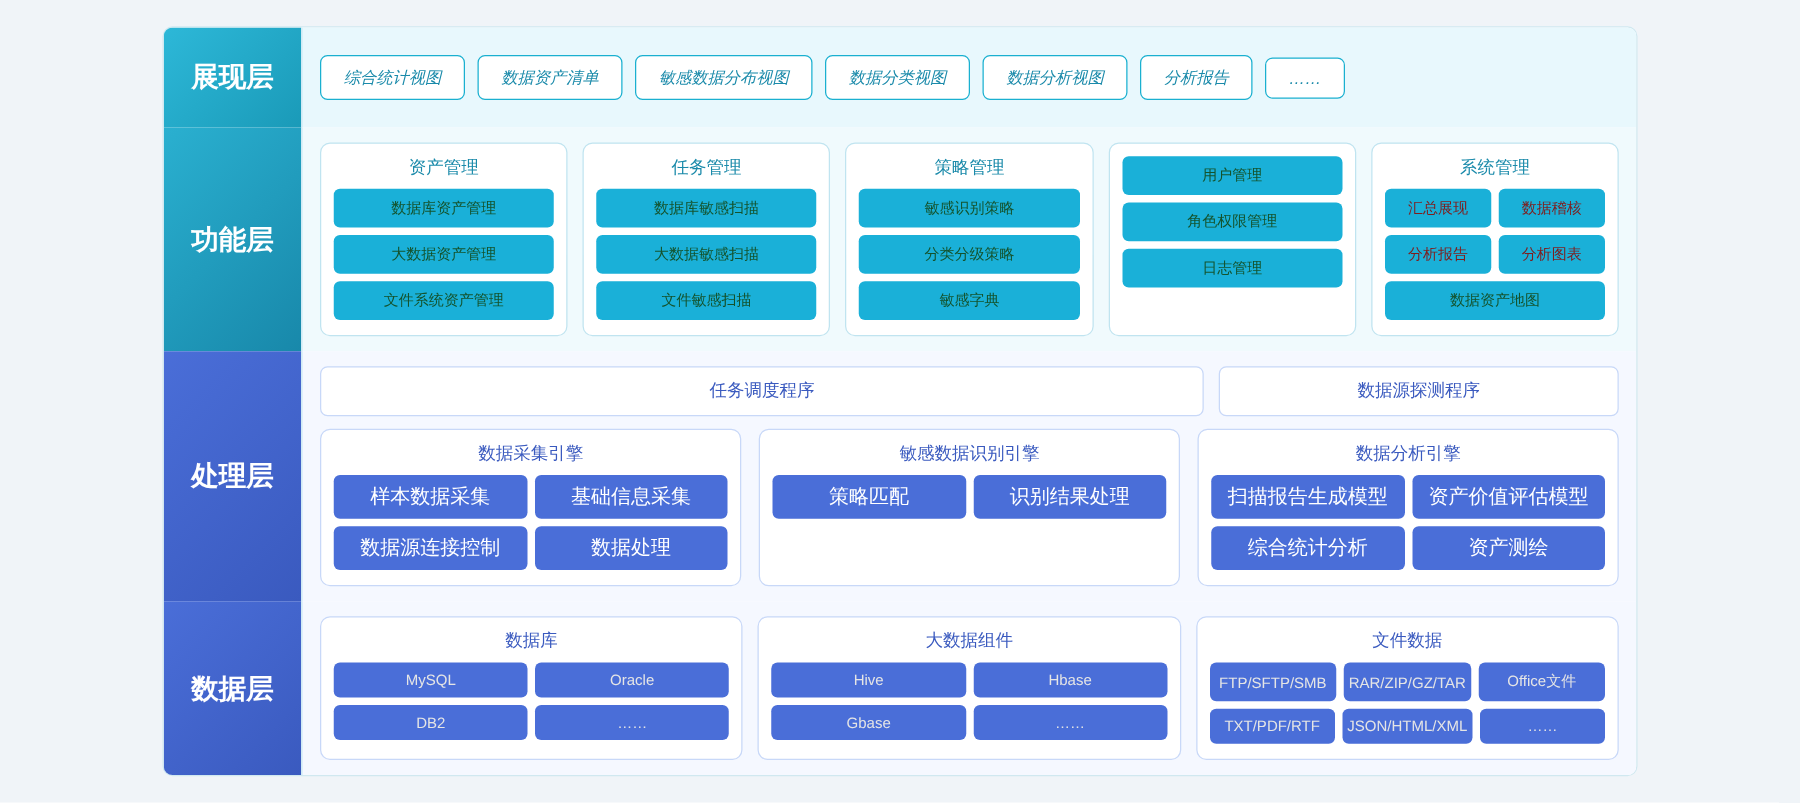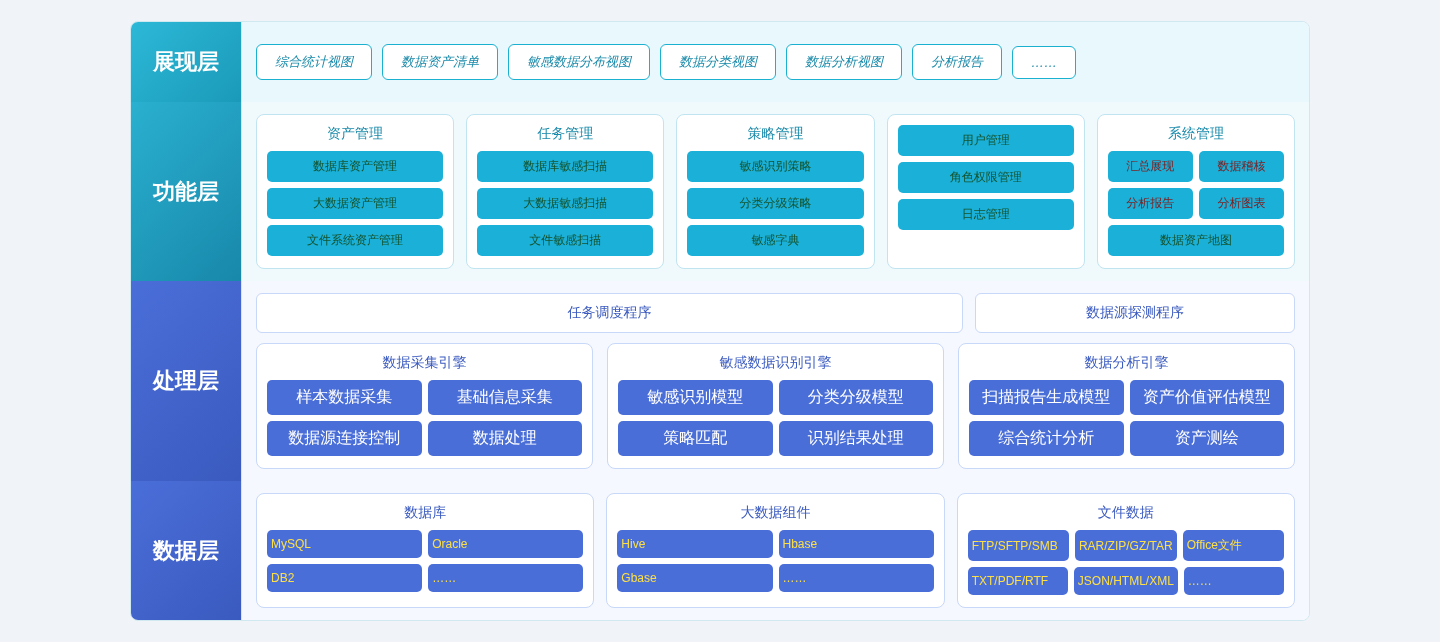--- a/index.html
+++ b/index.html
@@ -202,26 +202,26 @@
     }
     .data-btn-row {
       display: flex;
       gap: 6px;
       margin-bottom: 6px;
     }
     .data-btn-row:last-child { margin-bottom: 0; }
     .data-btn {
       flex: 1;
       background: #4a6ed8;
-      color: #fde047;
+      color: #e5e5e5;
       border: none;
       border-radius: 5px;
       padding: 7px 4px;
       font-size: 12px;
-      text-align: left;
+      text-align: center;
       cursor: pointer;
     }
   </style>
 </head>
 <body>
 
 <div class="main-container">
 
   <div class="layer-row layer-1">
     <div class="layer-label">展现层</div>
@@ -296,24 +296,20 @@
               <button class="engine-btn">基础信息采集</button>
             </div>
             <div class="engine-btn-row">
               <button class="engine-btn">数据源连接控制</button>
               <button class="engine-btn">数据处理</button>
             </div>
           </div>
           <div class="engine-card">
             <div class="engine-title">敏感数据识别引擎</div>
             <div class="engine-btn-row">
-              <button class="engine-btn">敏感识别模型</button>
-              <button class="engine-btn">分类分级模型</button>
-            </div>
-            <div class="engine-btn-row">
               <button class="engine-btn">策略匹配</button>
               <button class="engine-btn">识别结果处理</button>
             </div>
           </div>
           <div class="engine-card">
             <div class="engine-title">数据分析引擎</div>
             <div class="engine-btn-row">
               <button class="engine-btn">扫描报告生成模型</button>
               <button class="engine-btn">资产价值评估模型</button>
             </div>

